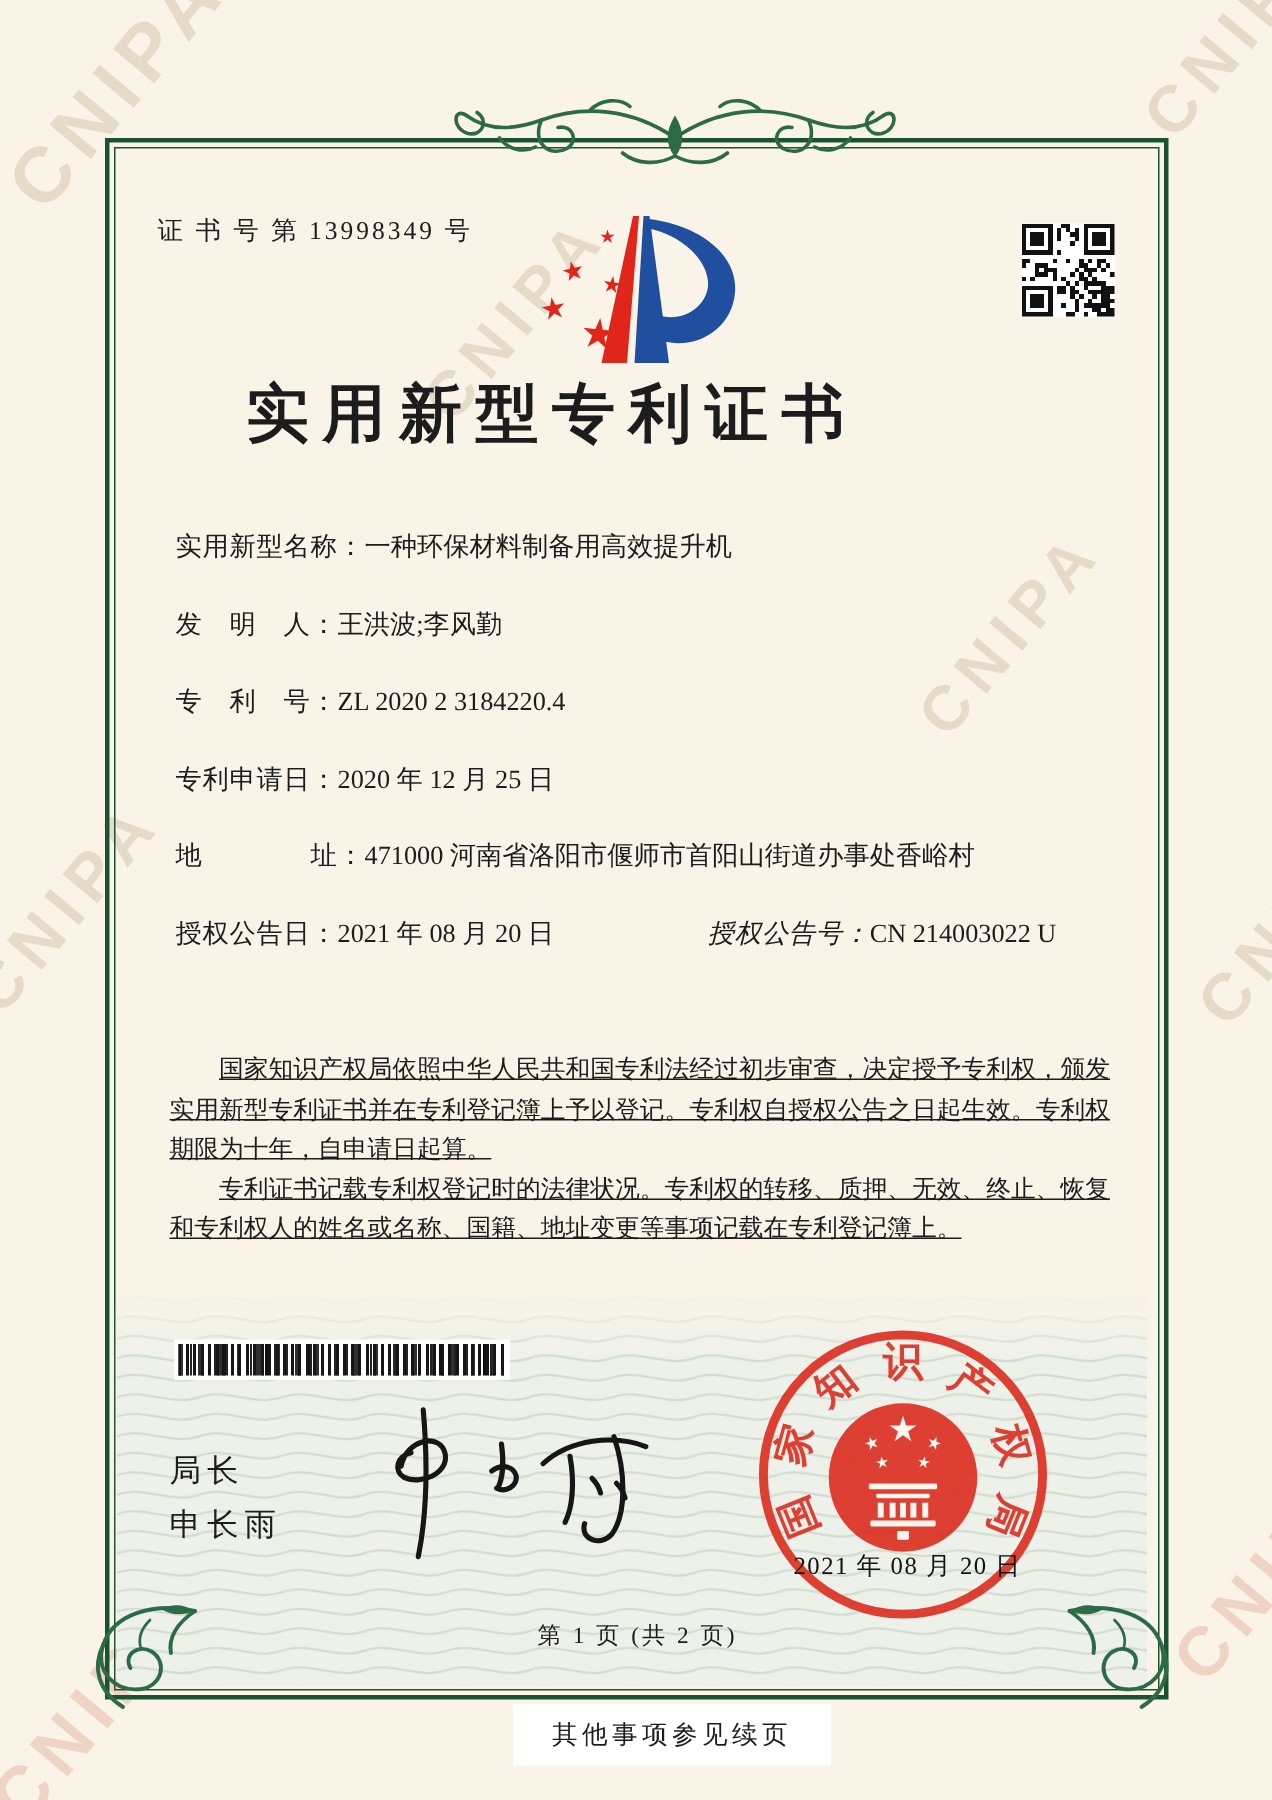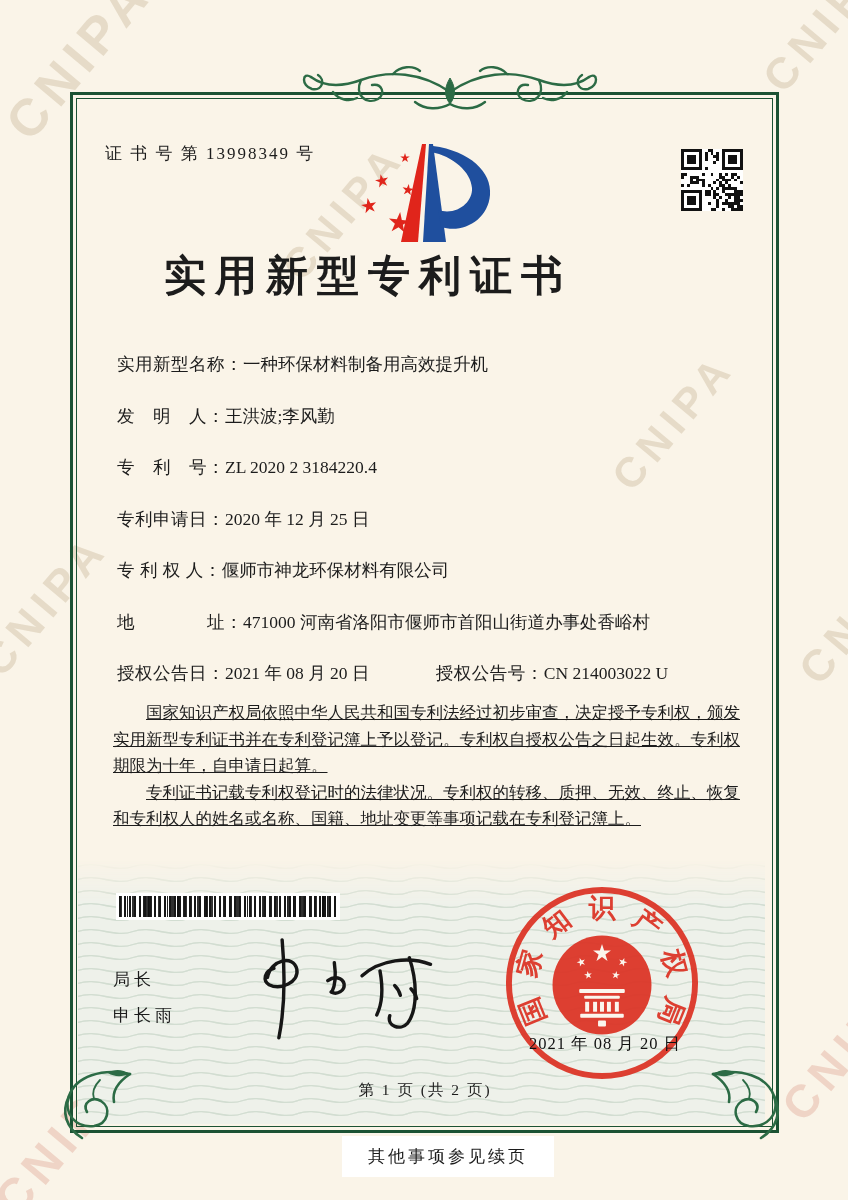--- a/index.html
+++ b/index.html
@@ -20,33 +20,33 @@
   
   .cert-no{position:absolute;left:105px;top:142px;font-size:17px;letter-spacing:2px;}
   .logo{position:absolute;left:342px;top:136px;width:168px;height:118px;}
   .qr{position:absolute;left:681px;top:149px;width:62px;height:62px;background:#fff;}
   .title{position:absolute;left:0;top:248px;width:736px;text-align:center;
          font-size:42px;font-weight:bold;letter-spacing:9px;}
   
   .rows{position:absolute;left:117px;top:352px;width:632px;font-size:17.5px;}
   .row{height:51.5px;white-space:nowrap;}
   .row .lab{letter-spacing:.5px;}
-  .grant-no{margin-left:62px;}
+  .grant-no{margin-left:98px;font-style:italic;}
   .body-text{position:absolute;left:113px;top:700px;width:627px;font-size:16.5px;
              line-height:26.5px;text-align:justify;}
   .body-text p{margin:0;text-indent:2em;text-decoration:underline;}
   
   .barcode{position:absolute;left:119px;top:896px;width:218px;height:21px;background:#fff;
            padding:0;box-shadow:0 0 0 3px #fff;
            background-image:
              repeating-linear-gradient(90deg,#161616 0 2px,#fff0 2px 5px),
              repeating-linear-gradient(90deg,#222 0 1px,#fff0 1px 8px),
              repeating-linear-gradient(90deg,#303030 0 3px,#fff0 3px 13px),
              repeating-linear-gradient(90deg,#101010 0 2px,#fff0 2px 29px);}
-  .director{position:absolute;left:113px;top:962px;font-size:17px;letter-spacing:4px;line-height:36px;}
+  .director{position:absolute;left:113px;top:962px;font-size:21px;letter-spacing:4px;line-height:36px;}
   .signature{position:absolute;left:243px;top:934px;width:212px;height:108px;}
   .seal{position:absolute;left:503px;top:884px;width:198px;height:198px;}
   .seal-date{position:absolute;left:520px;top:1033px;width:170px;text-align:center;
              font-size:16.5px;letter-spacing:1px;color:#111;}
   .page-no{position:absolute;left:1px;top:1080px;width:848px;text-align:center;font-size:15.5px;letter-spacing:2px;}
   .next-note{position:absolute;left:0;top:1136px;width:848px;text-align:center;padding-left:24px;}
   .next-note span{display:inline-block;background:#fff;padding:9px 26px;font-size:17px;letter-spacing:3px;}
   .ornament-top{position:absolute;left:297px;top:58px;width:306px;height:62px;}
   .corner{position:absolute;width:78px;height:74px;}
   .corner.bl{left:56px;top:1066px;}
@@ -253,21 +253,20 @@
     </svg>
 </div>
 
 <div class="title">实用新型专利证书</div>
 
 <div class="rows">
   <div class="row"><span class="lab">实用新型名称：</span><span>一种环保材料制备用高效提升机</span></div>
   <div class="row"><span class="lab">发　明　人：</span><span>王洪波;李风勤</span></div>
   <div class="row"><span class="lab">专　利　号：</span><span>ZL 2020 2 3184220.4</span></div>
   <div class="row"><span class="lab">专利申请日：</span><span>2020 年 12 月 25 日</span></div>
-  <div class="row"><span class="lab">专 利 权 人：</span><span>偃师市神龙环保材料有限公司</span></div>
   <div class="row"><span class="lab">地　　　　址：</span><span>471000 河南省洛阳市偃师市首阳山街道办事处香峪村</span></div>
   <div class="row">
     <span class="lab">授权公告日：</span><span>2021 年 08 月 20 日</span>
     <span class="lab grant-no">授权公告号：</span><span>CN 214003022 U</span>
   </div>
 </div>
 
 <div class="body-text">
   <p>国家知识产权局依照中华人民共和国专利法经过初步审查，决定授予专利权，颁发实用新型专利证书并在专利登记簿上予以登记。专利权自授权公告之日起生效。专利权期限为十年，自申请日起算。</p>
   <p>专利证书记载专利权登记时的法律状况。专利权的转移、质押、无效、终止、恢复和专利权人的姓名或名称、国籍、地址变更等事项记载在专利登记簿上。</p>

